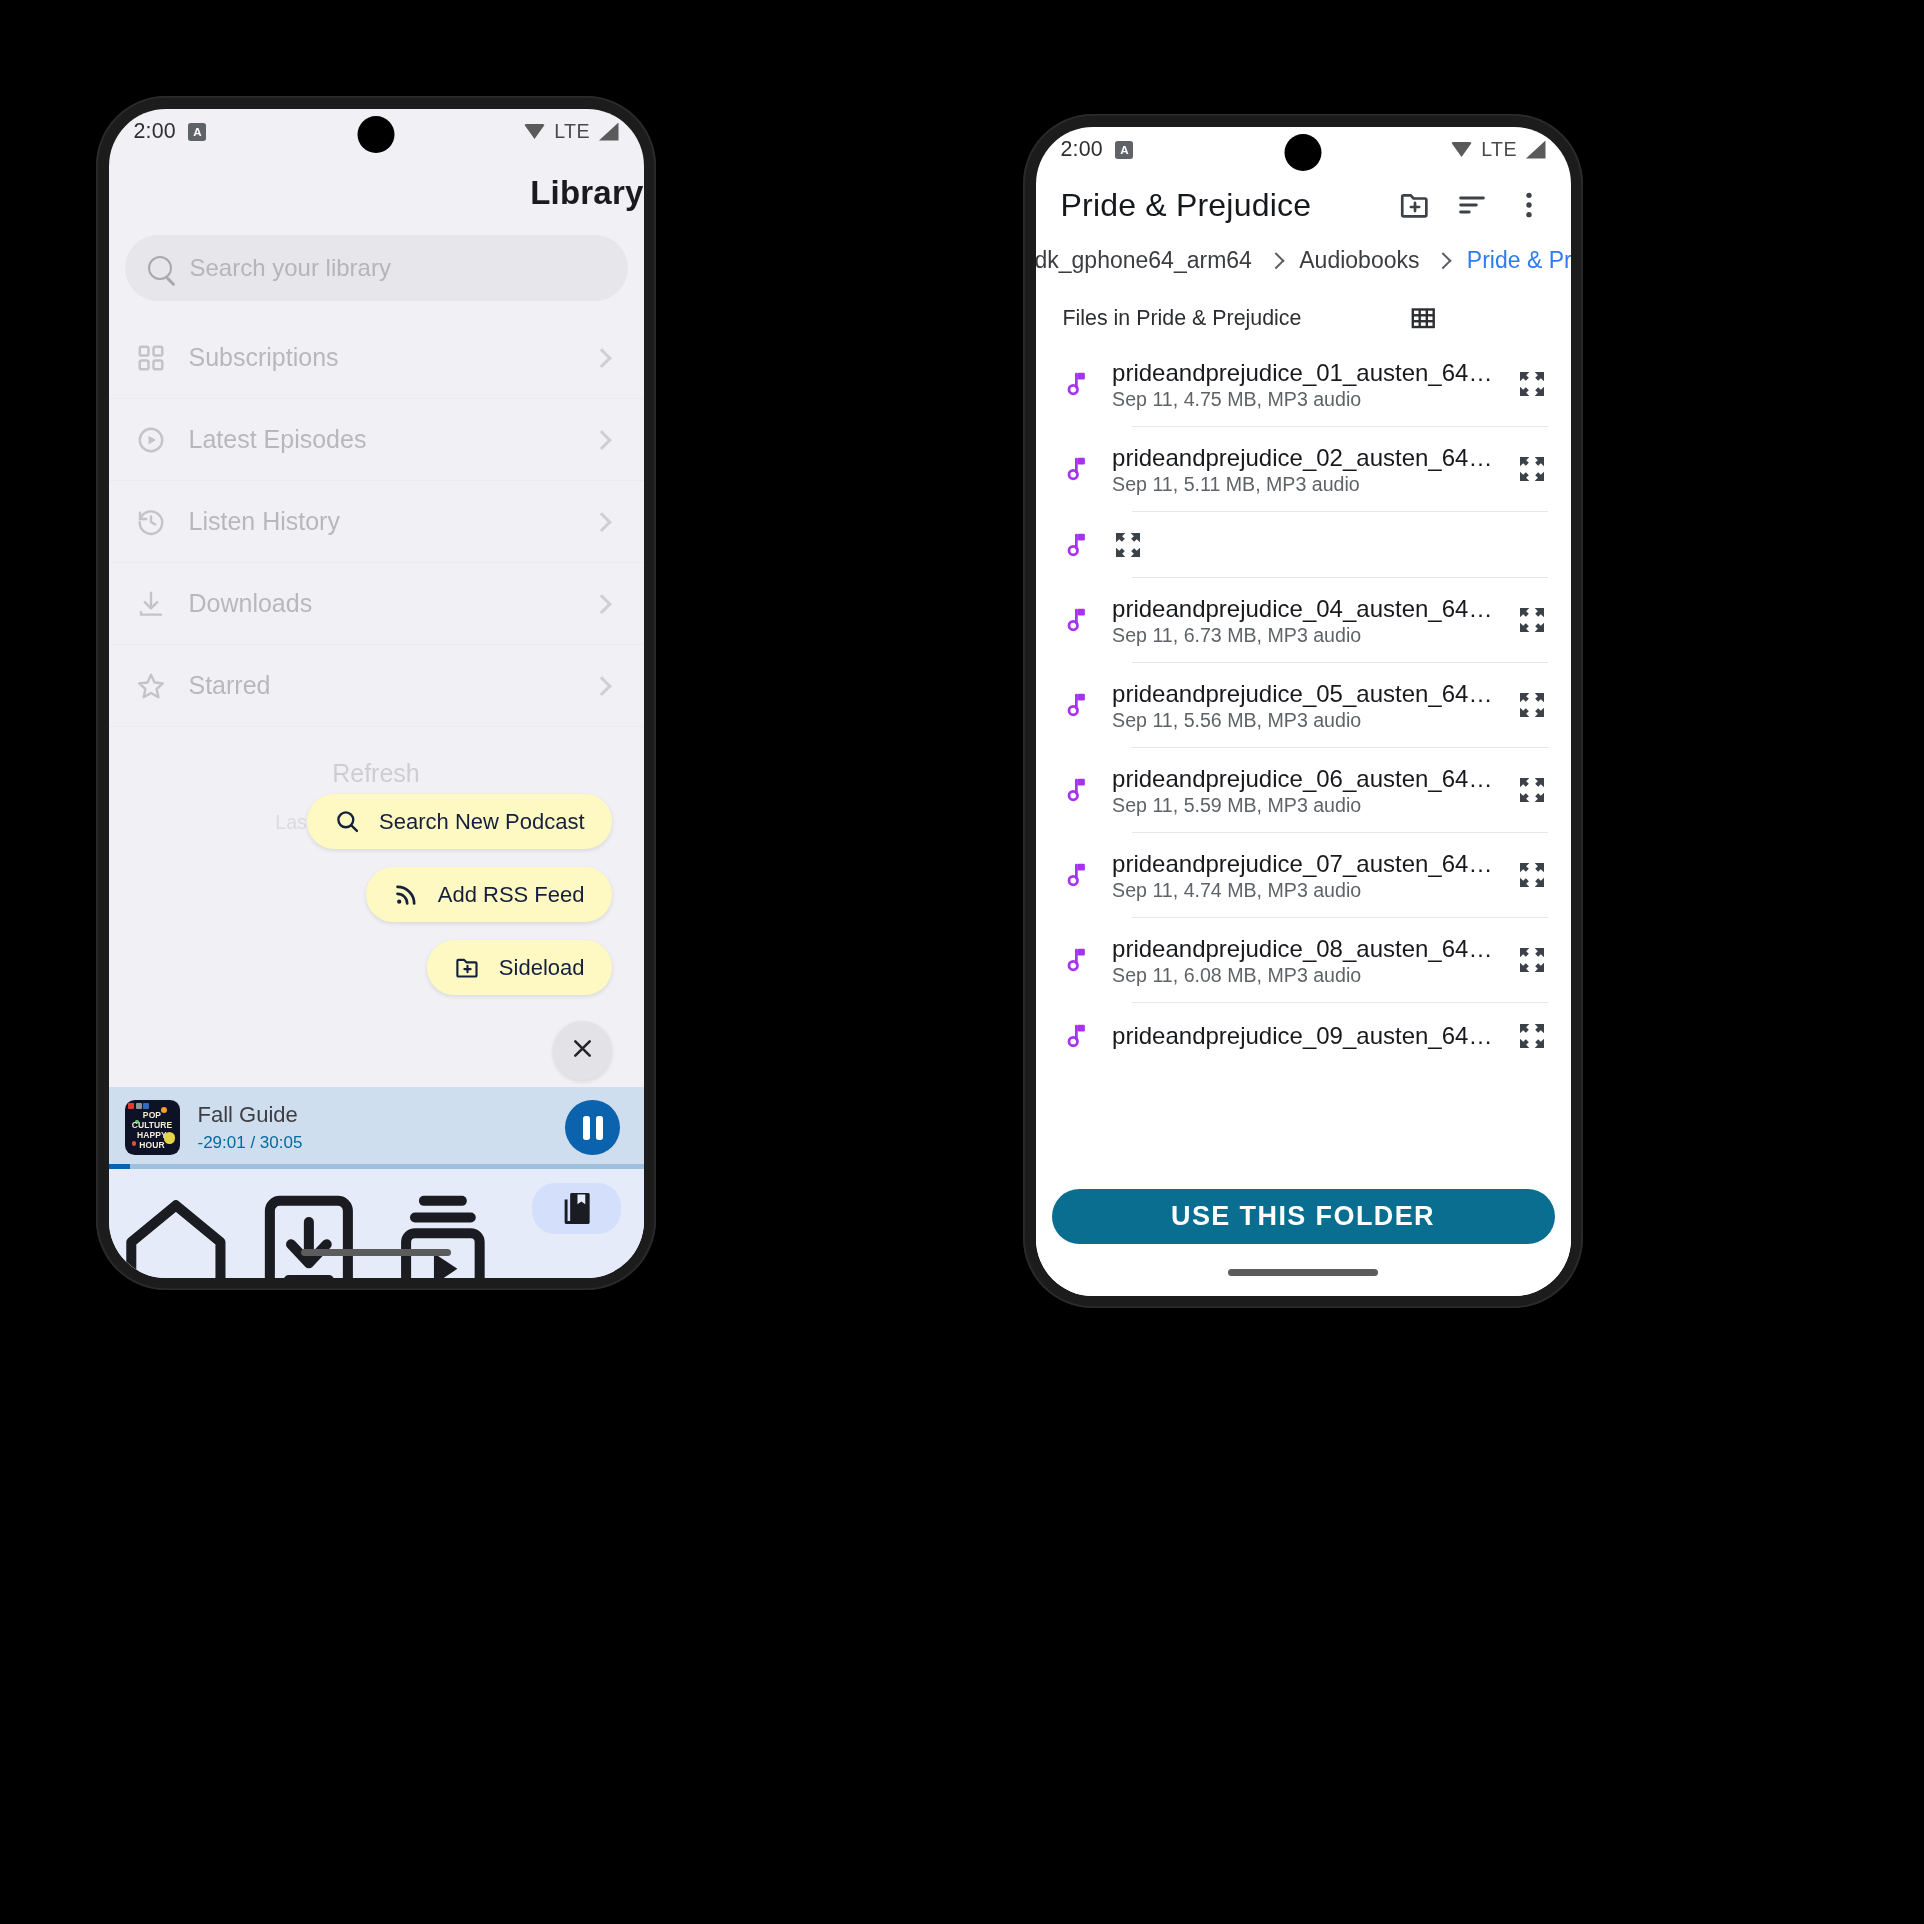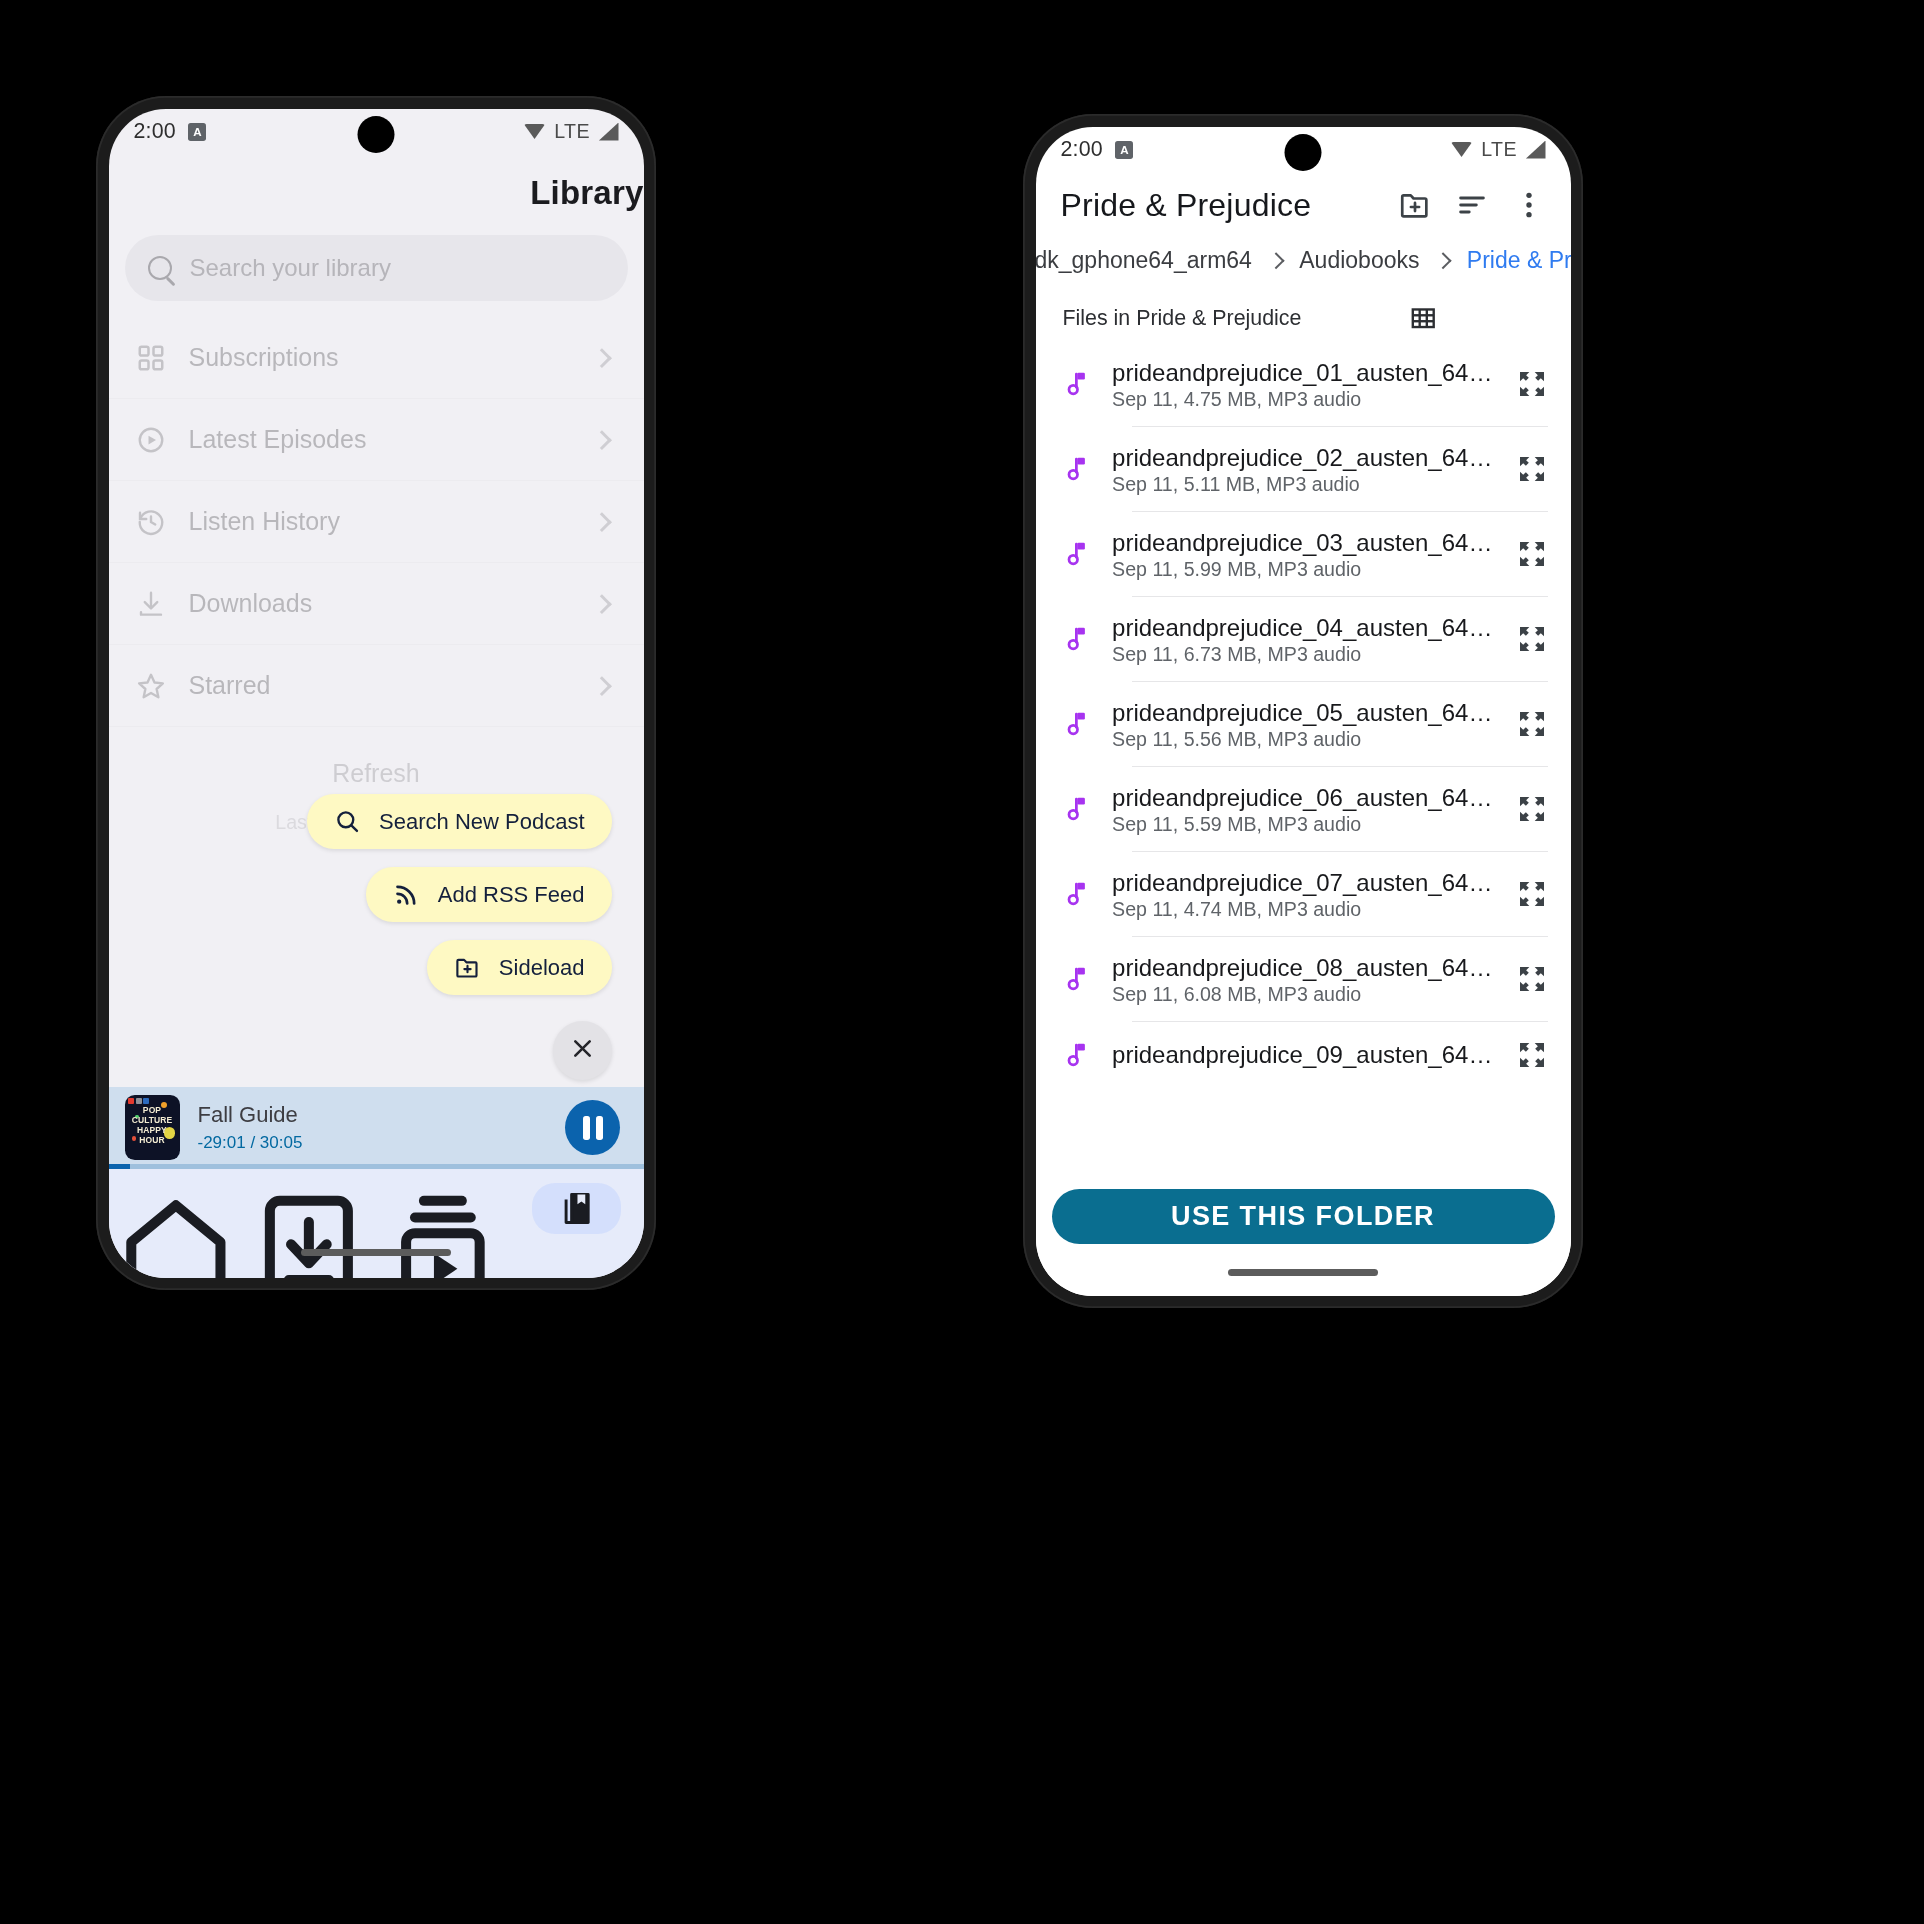--- a/index.html
+++ b/index.html
@@ -117,21 +117,21 @@
   }
   .fab-close svg { width: 27px; height: 27px; }
 
   
   .playerbar {
     position: absolute; left: 0; right: 0; bottom: 109px;
     height: 82px; background: #cfdeee;
     display: flex; align-items: center; padding: 0 16px; gap: 18px;
   }
   .pp-art {
-    width: 55px; height: 65px; border-radius: 9.8px; flex: none;
+    width: 55px; height: 55px; border-radius: 9.8px; flex: none;
     background: #0d1226; position: relative; overflow: hidden;
     font-family: "Liberation Sans", sans-serif;
   }
   .pp-art .npr {
     position:absolute; top:2.7px; left:3.6px; display:flex; gap:1.3px;
   }
   .pp-art .npr i { width:6.2px; height:6.2px; display:block; border-radius:0.9px; }
   .pp-art .ntxt {
     position:absolute; top:9.8px; left:0; right:0;
     color:#f3ecd2; font-size:8.5px; font-weight:700; line-height:10px;
@@ -535,24 +535,20 @@
         </div>
 
         <div class="file-row">
           <span class="note-ico">
               <svg viewBox="0 0 24 24" fill="currentColor">
                 <rect x="11.5" y="3" width="6" height="5.4" rx="1"></rect>
                 <rect x="9.6" y="3" width="2.2" height="12.6" rx="1"></rect>
                 <circle cx="8.2" cy="16.4" r="3.4" fill="none" stroke="currentColor" stroke-width="2.2"></circle>
               </svg>
             </span>
-          <span class="file-txt">
-            <span class="file-name">prideandprejudice_03_austen_64…</span>
-            <span class="file-sub">Sep 11, 5.99 MB, MP3 audio</span>
-          </span>
           <span class="exp-ico">
               <svg viewBox="0 0 24 24" fill="currentColor">
                 <path d="M3 3h7l-2.4 2.4 2 2-2.2 2.2-2-2L3 10z"></path>
                 <path d="M21 3h-7l2.4 2.4-2 2 2.2 2.2 2-2L21 10z"></path>
                 <path d="M3 21h7l-2.4-2.4 2-2-2.2-2.2-2 2L3 14z"></path>
                 <path d="M21 21h-7l2.4-2.4-2-2 2.2-2.2 2 2L21 14z"></path>
               </svg>
             </span>
         </div>
 

